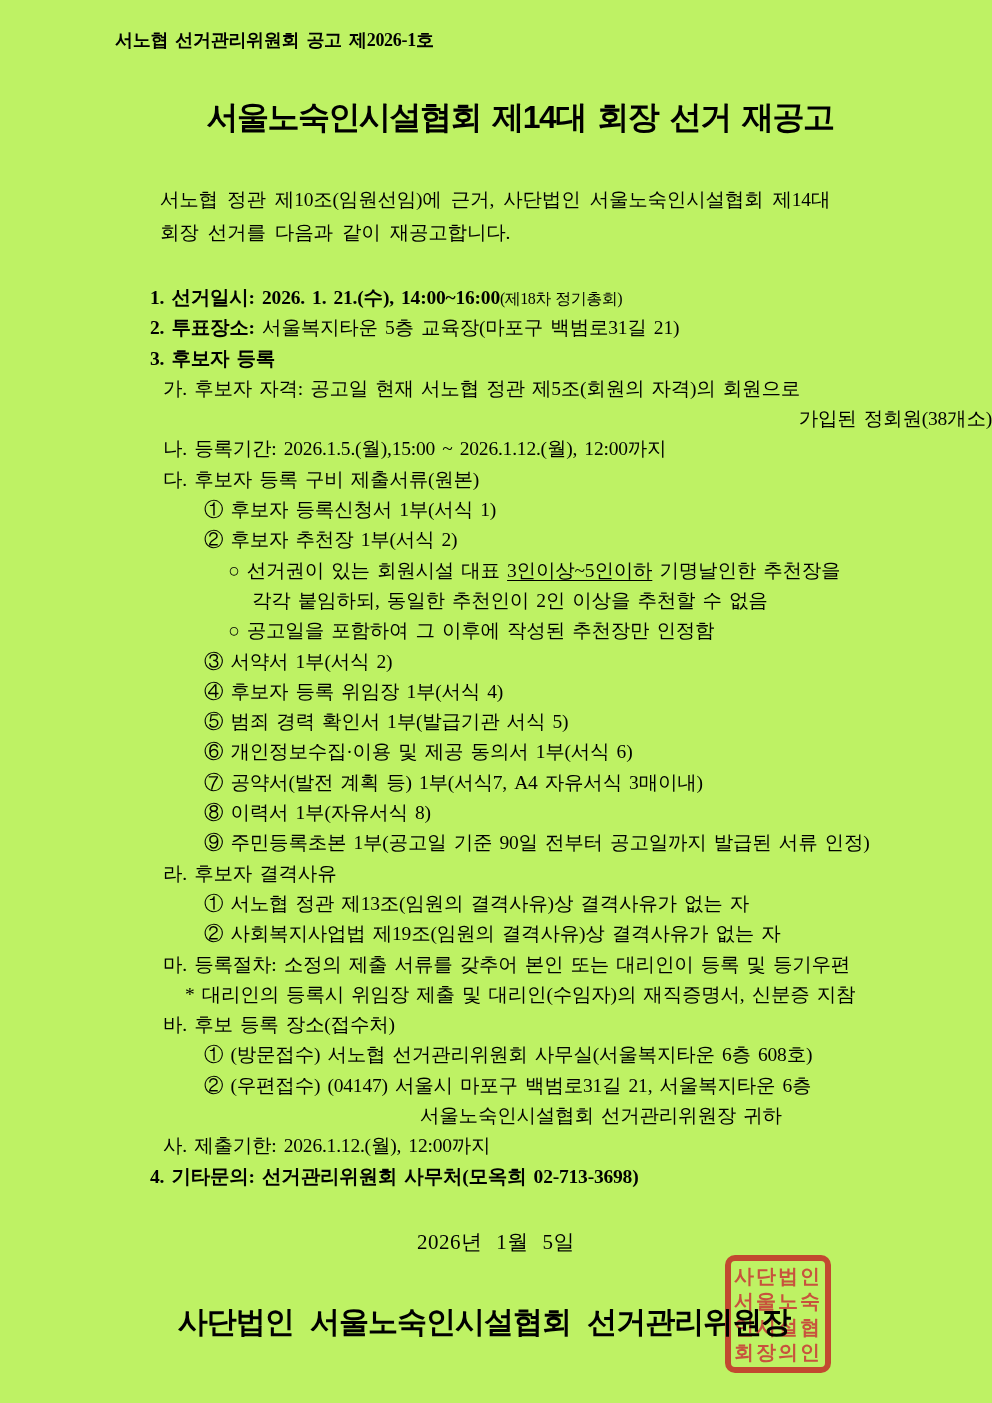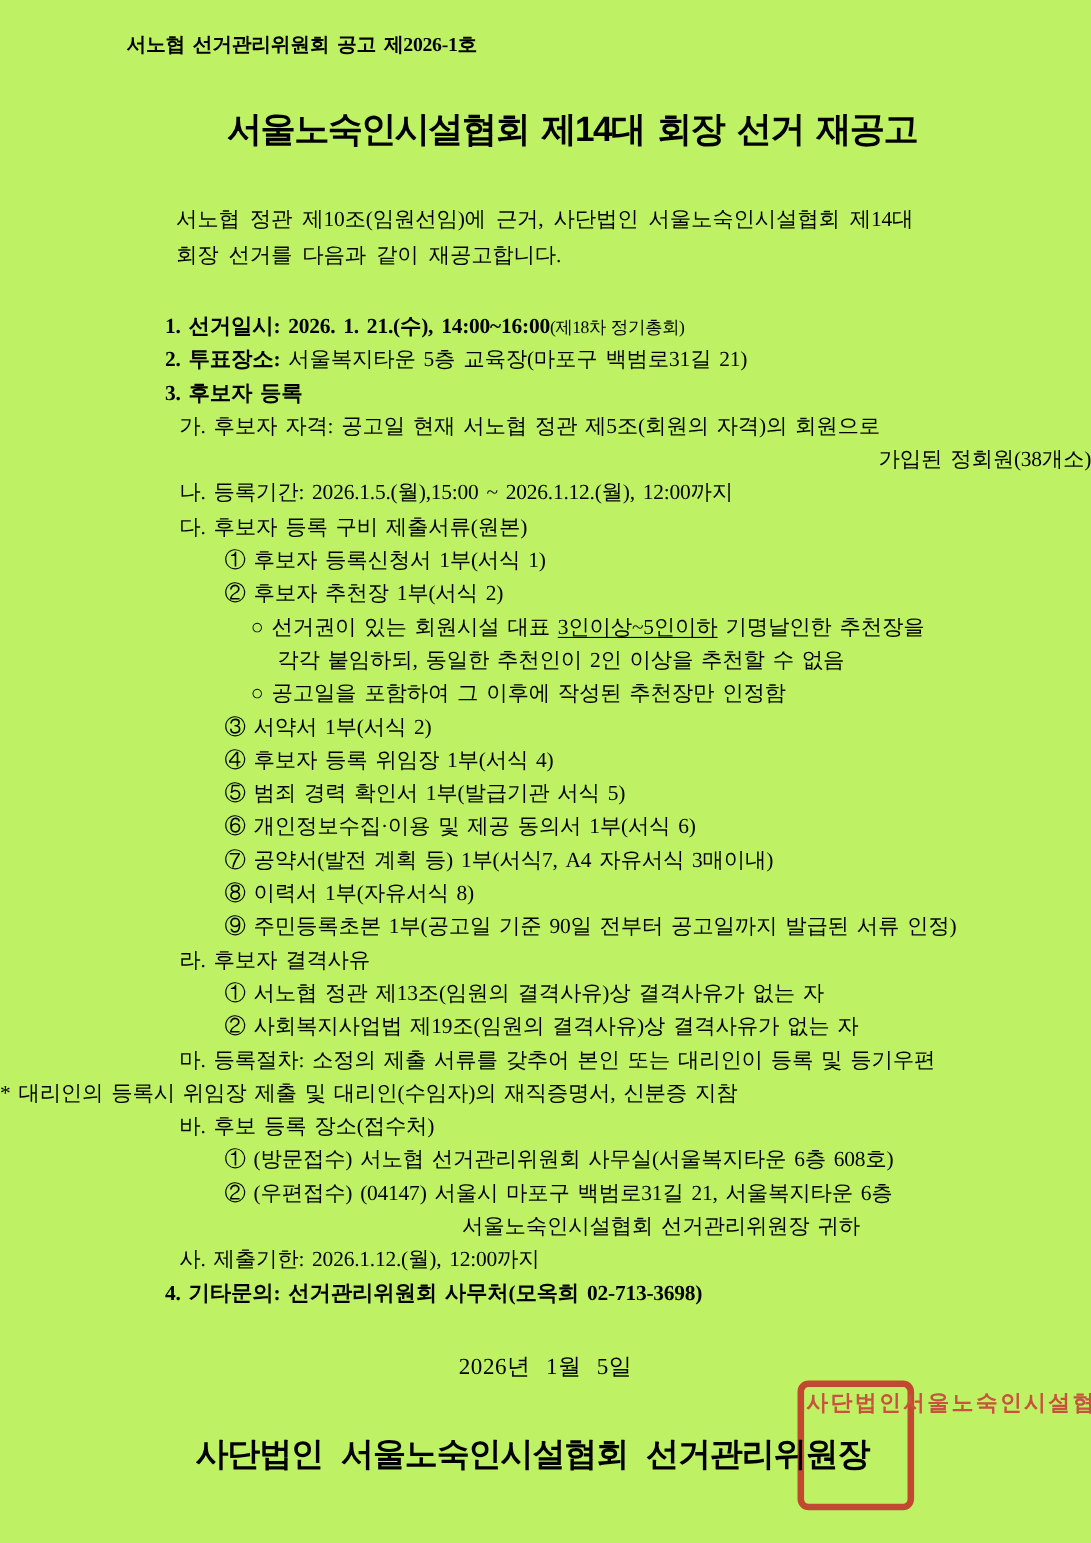--- a/index.html
+++ b/index.html
@@ -24,41 +24,41 @@
   .body-lines{
     position:absolute;left:0;top:283px;width:992px;
     font-size:19.5px;line-height:30.3px;letter-spacing:-0.2px;word-spacing:2.5px;
   }
   .ln{white-space:nowrap;height:30.3px;}
   .b{font-weight:bold;}
   .sm{font-size:16px;letter-spacing:-0.5px;word-spacing:1px;}
   .u{text-decoration:underline;text-underline-offset:3px;}
   .x150{padding-left:150px;}
   .x163{padding-left:163px;}
-  .x185{}
+  .x185{padding-left:185px;}
   .x204{padding-left:204px;}
   .x228{padding-left:228px;}
   .x252{padding-left:252px;}
   .x327{padding-left:327px;text-align:right;}
   .x420{padding-left:420px;}
   .doc-date{
     position:absolute;left:0;top:1228px;width:992px;text-align:center;
     font-size:21px;word-spacing:8px;letter-spacing:0.5px;
   }
   .signature{
     position:absolute;left:-12px;top:1302px;width:992px;text-align:center;
     font-family:"Liberation Sans","DejaVu Sans",sans-serif;
     font-weight:800;font-size:30px;letter-spacing:-1px;word-spacing:9px;
     white-space:nowrap;z-index:2;
   }
   .seal{
     position:absolute;left:725px;top:1255px;width:90px;height:100px;
     border:6px solid #c33b2c;border-radius:10px;padding:3px 2px;
     z-index:1;opacity:0.92;background:rgba(255,255,255,0);
-    display:flex;flex-direction:row;justify-content:space-between;
+    display:flex;flex-direction:column;justify-content:space-between;
   }
   .seal-row{
     font-family:"Liberation Sans","DejaVu Sans",sans-serif;
     color:#c9453a;font-weight:bold;font-size:20px;line-height:24px;
     letter-spacing:2px;text-align:center;white-space:nowrap;
   }
 </style>
 </head>
 <body>
 

